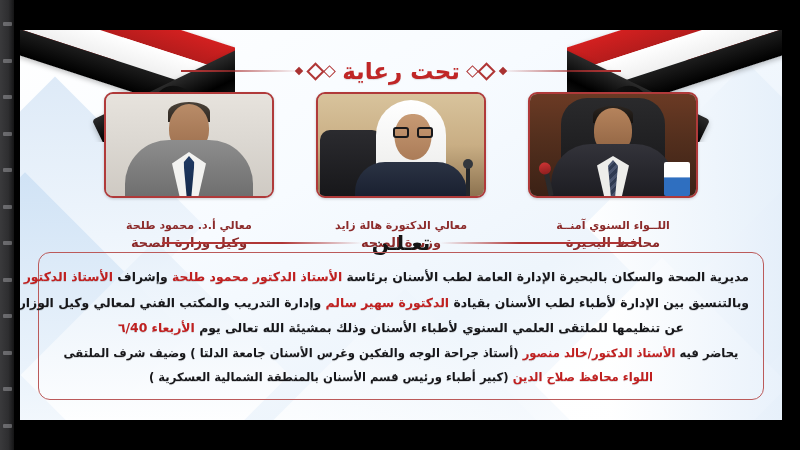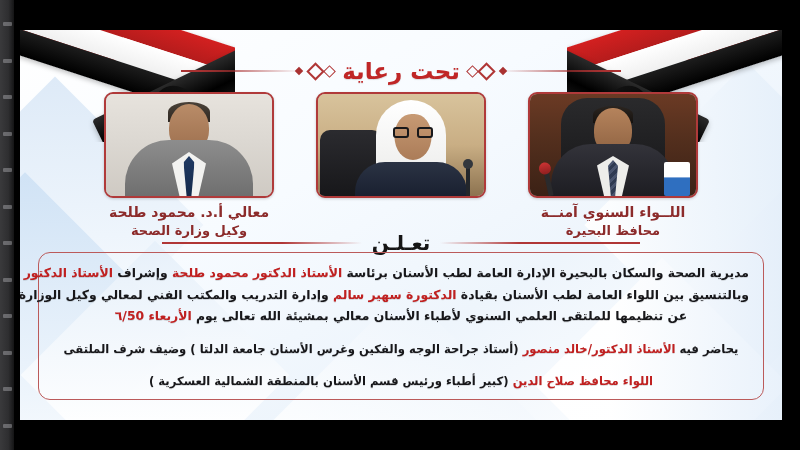--- a/index.html
+++ b/index.html
@@ -197,21 +197,21 @@
   .pc .mic::before{ content:""; position:absolute; top:-8px; left:-4px;
                     width:12px; height:12px; border-radius:50%;
                     background:linear-gradient(180deg,#c33,#8d1f1f); }
   .pc .flag{ position:absolute; right:6px; bottom:0; width:26px; height:34px;
              background:linear-gradient(180deg,#ffffff 0 45%,#2f6fc0 46% 100%);
              border-radius:2px; }
 
   .caption{
     margin-top:5px; text-align:center; color:#8c2b2b; line-height:1.35;
   }
-  .caption .l1{ font-size:14px; font-weight:bold; white-space:nowrap; }
+  .caption .l1{ font-size:11px; font-weight:bold; white-space:nowrap;margin-top:16px; }
   .caption .l2{ font-size:13px; font-weight:bold; white-space:nowrap; }
 
   
   .announce{
     position:absolute; top:200px; left:0; right:0; height:26px;
     display:flex; align-items:center; justify-content:center; gap:10px;
   }
   .ann-line{ width:200px; height:1.6px; background:#b03636; }
   .ann-line.l{ background:linear-gradient(90deg,rgba(176,54,54,0) 0%,#b03636 40%,#b03636 100%); }
   .ann-line.r{ background:linear-gradient(270deg,rgba(176,54,54,0) 0%,#b03636 40%,#b03636 100%); }
@@ -225,21 +225,21 @@
     position:absolute; top:222px; left:18px; right:18px; height:148px;
     border:1.6px solid #bb5a5a; border-radius:12px;
     padding:8px 14px 6px;
     display:flex; flex-direction:column; justify-content:space-evenly;
   }
   .bline{
     text-align:center; font-size:12.4px; font-weight:bold;
     color:#17171a; line-height:1.45; white-space:nowrap;
     text-shadow:0 0.5px 0 rgba(0,0,0,.12);
   }
-  .bline.small{ font-size:11.6px;margin-top:12px; }
+  .bline.small{ font-size:11.6px; }
   .bline .hl{ color:#c02020; }
 </style>
 </head>
 <body>
 
 <div id="screen">
 
   <div class="viewer-rail">
     <span class="rail-tick"></span>
     <span class="rail-tick"></span>
@@ -332,20 +332,24 @@
             <span class="hijab"></span>
             <span class="face"></span>
             <span class="glasses">
                 <i></i>
                 <i></i>
               </span>
             <span class="jacket"></span>
             <span class="mic"></span>
           </div>
         </div>
+        <div class="caption">
+          <div class="l1">معالي الدكتورة هالة زايد</div>
+          <div class="l2">وزيرة الصحه</div>
+        </div>
       </div>
 
       <div class="portrait">
         <div class="photo-frame">
           <div class="photo pa">
             <span class="hair"></span>
             <span class="head"></span>
             <span class="body"></span>
             <span class="shirt"></span>
             <span class="tie"></span>
@@ -360,20 +364,20 @@
     </div>
 
     <div class="announce">
       <div class="ann-line l"></div>
       <div class="ann-text">تعـلـن</div>
       <div class="ann-line r"></div>
     </div>
 
     <div class="bodybox">
       <div class="bline"><span>مديرية الصحة والسكان بالبحيرة الإدارة العامة لطب الأسنان برئاسة </span><span class="hl">الأستاذ الدكتور محمود طلحة</span><span> وإشراف </span><span class="hl">الأستاذ الدكتور حمودة الجزار</span></div>
-      <div class="bline"><span>وبالتنسيق بين اللواء العامة لطب الأسنان بقيادة </span><span class="hl">الدكتورة سهير سالم</span><span> وإدارة التدريب والمكتب الفني لمعالي وكيل الوزارة.</span></div>
-      <div class="bline"><span>عن تنظيمها للملتقى العلمي السنوي لأطباء الأسنان معالي بمشيئة الله تعالى يوم </span><span class="hl">الأربعاء ٦/50</span></div>
+      <div class="bline"><span>وبالتنسيق بين الإدارة لأطباء لطب الأسنان بقيادة </span><span class="hl">الدكتورة سهير سالم</span><span> وإدارة التدريب والمكتب الفني لمعالي وكيل الوزارة.</span></div>
+      <div class="bline"><span>عن تنظيمها للملتقى العلمي السنوي لأطباء الأسنان وذلك بمشيئة الله تعالى يوم </span><span class="hl">الأربعاء ٦/40</span></div>
       <div class="bline small"><span>يحاضر فيه </span><span class="hl">الأستاذ الدكتور/خالد منصور</span><span> (أستاذ جراحة الوجه والفكين وغرس الأسنان جامعة الدلتا ) وضيف شرف الملتقى</span></div>
       <div class="bline small"><span class="hl">اللواء محافظ صلاح الدين</span><span> (كبير أطباء ورئيس قسم الأسنان بالمنطقة الشمالية العسكرية )</span></div>
     </div>
 
   </div>
 </div>
 
 </body></html>

